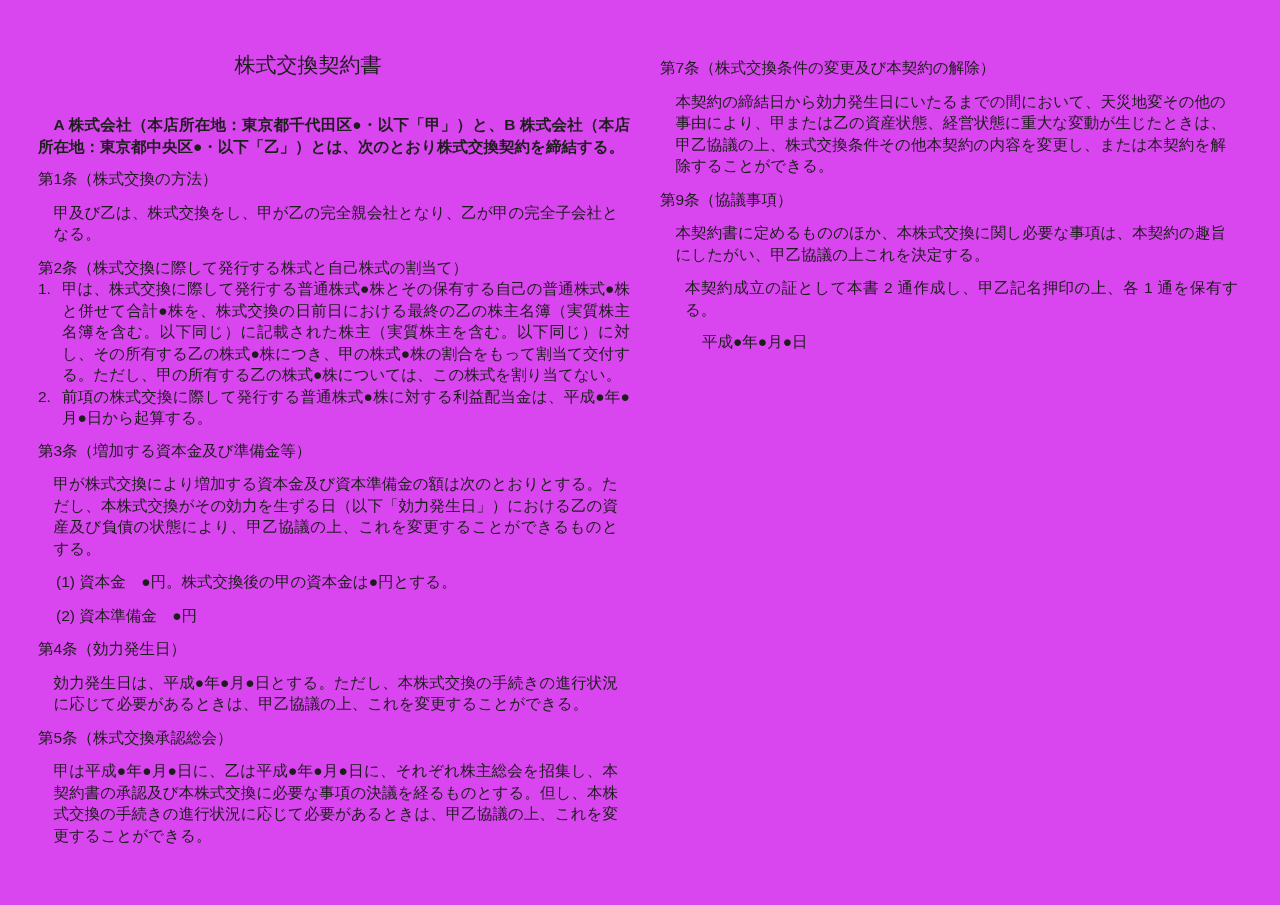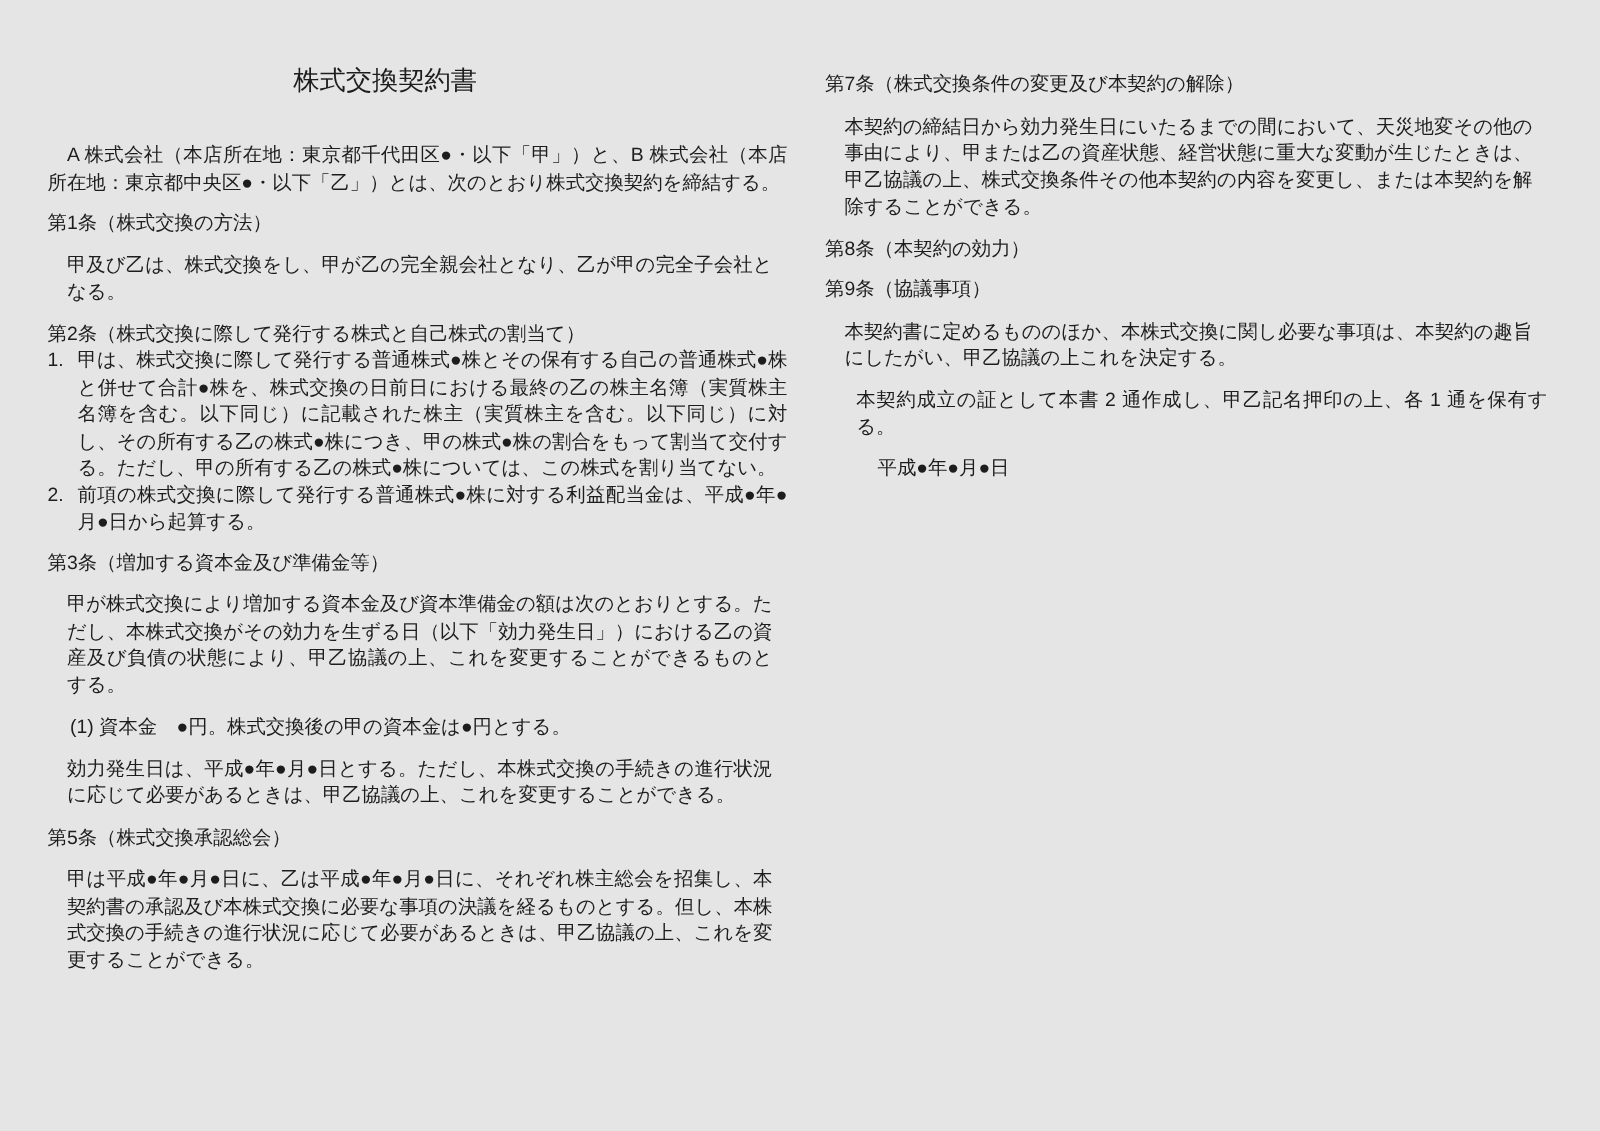--- a/index.html
+++ b/index.html
@@ -1,21 +1,21 @@
 <!DOCTYPE html>
 <html lang="ja"><head>
 <meta charset="utf-8">
 <style>
   html, body { margin: 0; padding: 0; }
   body { background: #ffffff; }
   .page {
     position: relative;
     width: 1280px;
     height: 905px;
-    background: #e5e5e5;
+    background: #d946ef;
     font-family: "Liberation Sans", sans-serif;
     color: #1d1d1d;
     overflow: hidden;
   }
   .col {
     position: absolute;
     font-size: 15.5px;
     line-height: 21.5px;
     text-align: justify;
     text-justify: inter-ideograph;
@@ -27,21 +27,21 @@
   .title {
     font-size: 21px;
     line-height: 30px;
     font-weight: 400;
     text-align: center;
     margin: 0 52px 34px 0;
     text-indent: 0;
   }
   p { margin: 12px; }
   .block { margin: 0 0 11px 0; }
-  .preamble { text-indent: 15.5px; }
+  .preamble { text-indent: 15.5px; font-weight: bold; }
   .article-heading { margin: 0; }
   .article-body { margin-left: 15.5px; }
   .hang { position: relative; padding-left: 24px; }
   .hang .num { position: absolute; left: 0; top: 0; }
   .subitem { margin-left: 18px; }
   .closing { margin-left: 25px; }
   .dateline { margin-left: 42px; }
 </style>
 </head>
 <body>
@@ -68,43 +68,44 @@
       <div class="hang">
         <span class="num">2.</span>
         <span>前項の株式交換に際して発行する普通株式●株に対する利益配当金は、平成●年●月●日から起算する。</span>
       </div>
     </section>
 
     <section class="block">
       <p class="article-heading">第3条（増加する資本金及び準備金等）</p>
       <p class="article-body">甲が株式交換により増加する資本金及び資本準備金の額は次のとおりとする。ただし、本株式交換がその効力を生ずる日（以下「効力発生日」）における乙の資産及び負債の状態により、甲乙協議の上、これを変更することができるものとする。</p>
       <p class="subitem">(1) 資本金　●円。株式交換後の甲の資本金は●円とする。</p>
+      <p class="subitem">(2) 資本準備金　●円</p>
     </section>
 
     <section class="block">
+      <p class="article-heading">第4条（効力発生日）</p>
       <p class="article-body">効力発生日は、平成●年●月●日とする。ただし、本株式交換の手続きの進行状況に応じて必要があるときは、甲乙協議の上、これを変更することができる。</p>
     </section>
 
     <section class="block">
       <p class="article-heading">第5条（株式交換承認総会）</p>
       <p class="article-body">甲は平成●年●月●日に、乙は平成●年●月●日に、それぞれ株主総会を招集し、本契約書の承認及び本株式交換に必要な事項の決議を経るものとする。但し、本株式交換の手続きの進行状況に応じて必要があるときは、甲乙協議の上、これを変更することができる。</p>
     </section>
 
 
   </div>
 
   <div class="col col-right">
 
     <section class="block">
       <p class="article-heading">第7条（株式交換条件の変更及び本契約の解除）</p>
       <p class="article-body">本契約の締結日から効力発生日にいたるまでの間において、天災地変その他の事由により、甲または乙の資産状態、経営状態に重大な変動が生じたときは、甲乙協議の上、株式交換条件その他本契約の内容を変更し、または本契約を解除することができる。</p>
     </section>
 
     <section class="block">
-      <p class="article-heading">第8条（本契約の効力）</p>
     </section>
 
     <section class="block">
       <p class="article-heading">第9条（協議事項）</p>
       <p class="article-body">本契約書に定めるもののほか、本株式交換に関し必要な事項は、本契約の趣旨にしたがい、甲乙協議の上これを決定する。</p>
     </section>
 
     <p class="closing block">本契約成立の証として本書 2 通作成し、甲乙記名押印の上、各 1 通を保有する。</p>
 
     <p class="dateline block">平成●年●月●日</p>

